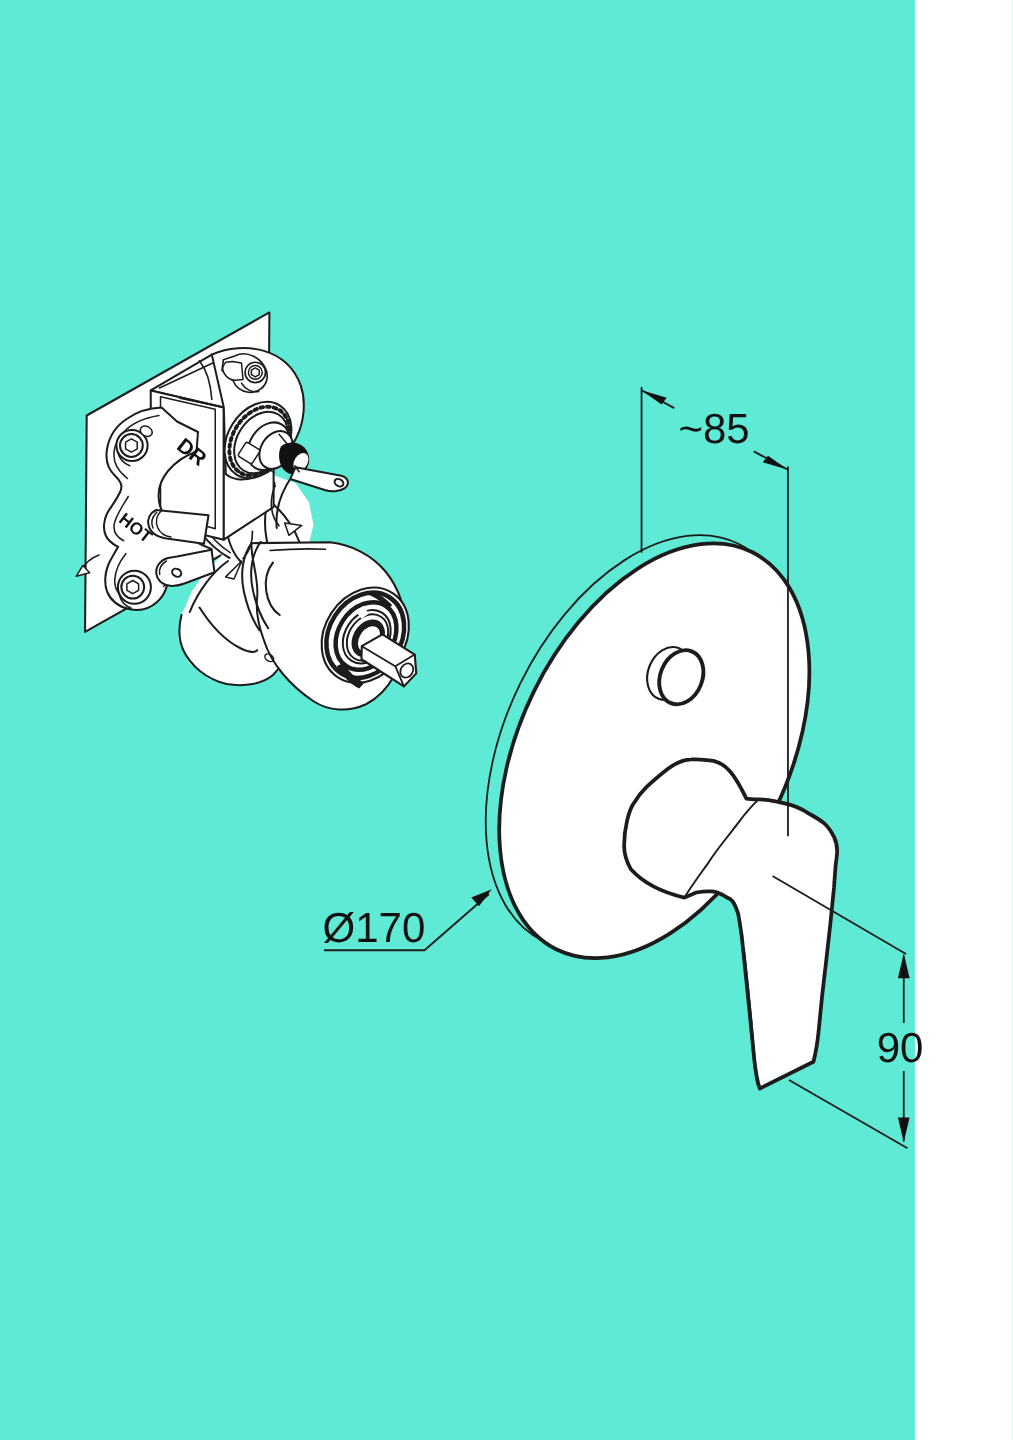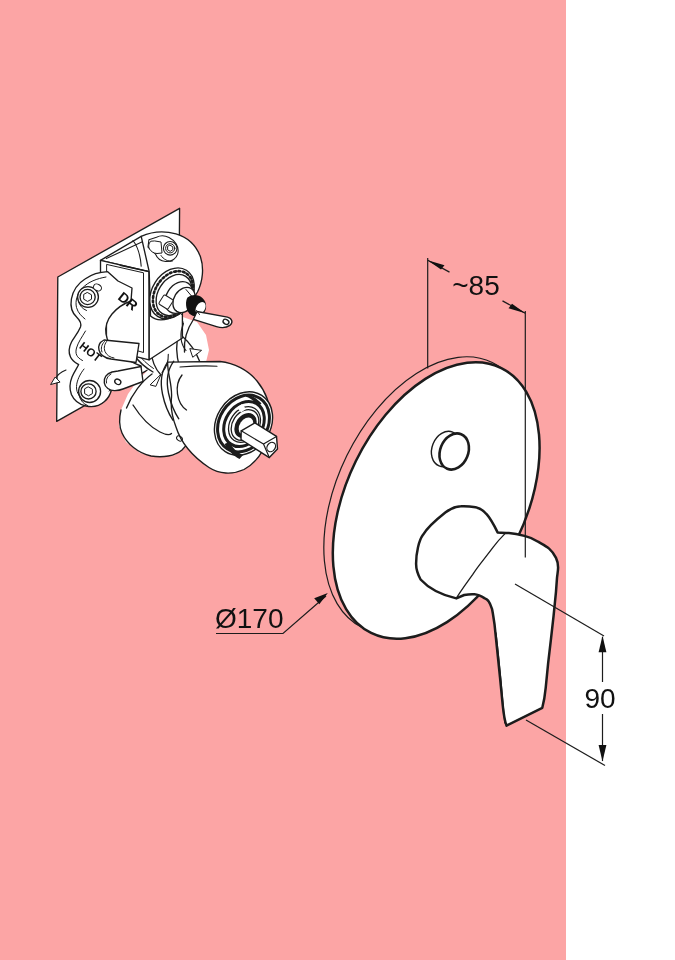--- a/index.html
+++ b/index.html
@@ -1,16 +1,16 @@
 <!DOCTYPE html>
 <html><head>
 <meta charset="utf-8">
 <style>
 html,body{margin:0;padding:0;background:#ffffff;}
-#page{width:566px;height:960px;position:relative;background:#fca5a5;}
+#page{width:566px;height:960px;position:relative;background:#5eead4;padding-left:44px;}
 svg{position:absolute;top:0;left:0;}
 text{font-family:"Liberation Sans",sans-serif;fill:#111;}
 </style>
 </head>
 <body>
 <div id="page">
 <svg width="675" height="960" viewBox="0 0 675 960">
 
 <g stroke="#1c1c1c" fill="none" stroke-linejoin="round" stroke-linecap="round">
 <ellipse cx="427.2" cy="495" rx="89.5" ry="147.6" transform="rotate(26.16 427.2 495)" stroke-width="1.2"></ellipse>

